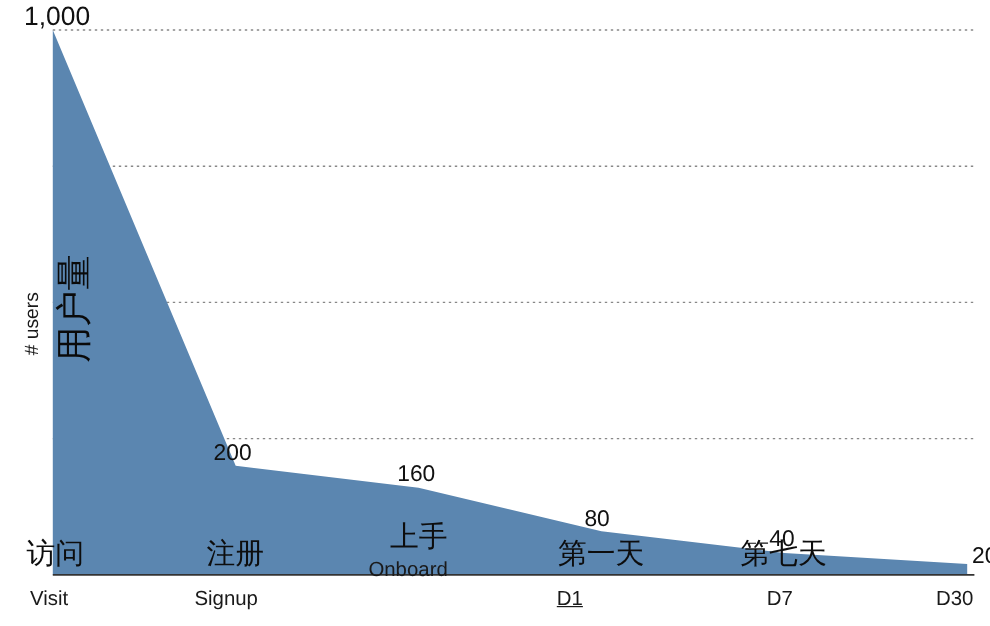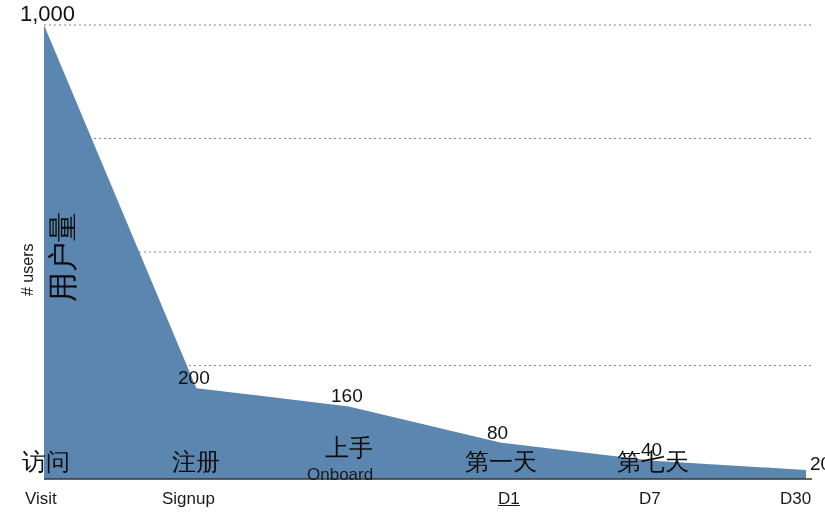--- a/index.html
+++ b/index.html
@@ -103,19 +103,19 @@
   <div class="overlay-text cat-zh" style="left:465px; top:450px;">第一天</div>
 
   <div class="overlay-text cat-zh" style="left:617px; top:450px;">第七天</div>
 
   <div class="overlay-text cat-en" style="left:25px; top:490px;">Visit</div>
 
   <div class="overlay-text cat-en" style="left:162px; top:490px;">Signup</div>
 
   <div class="overlay-text cat-en" style="left:307px; top:466px;">Onboard</div>
 
-  <div class="overlay-text cat-en" style="left:498px; top:490px;text-decoration:underline;">D1</div>
+  <div class="overlay-text cat-en" style="left:464px; top:490px;text-decoration:underline;">D1</div>
 
   <div class="overlay-text cat-en" style="left:639px; top:490px;text-align:right;">D7</div>
 
   <div class="overlay-text cat-en" style="left:780px; top:490px;">D30</div>
 
 </div>
 
 </body></html>

